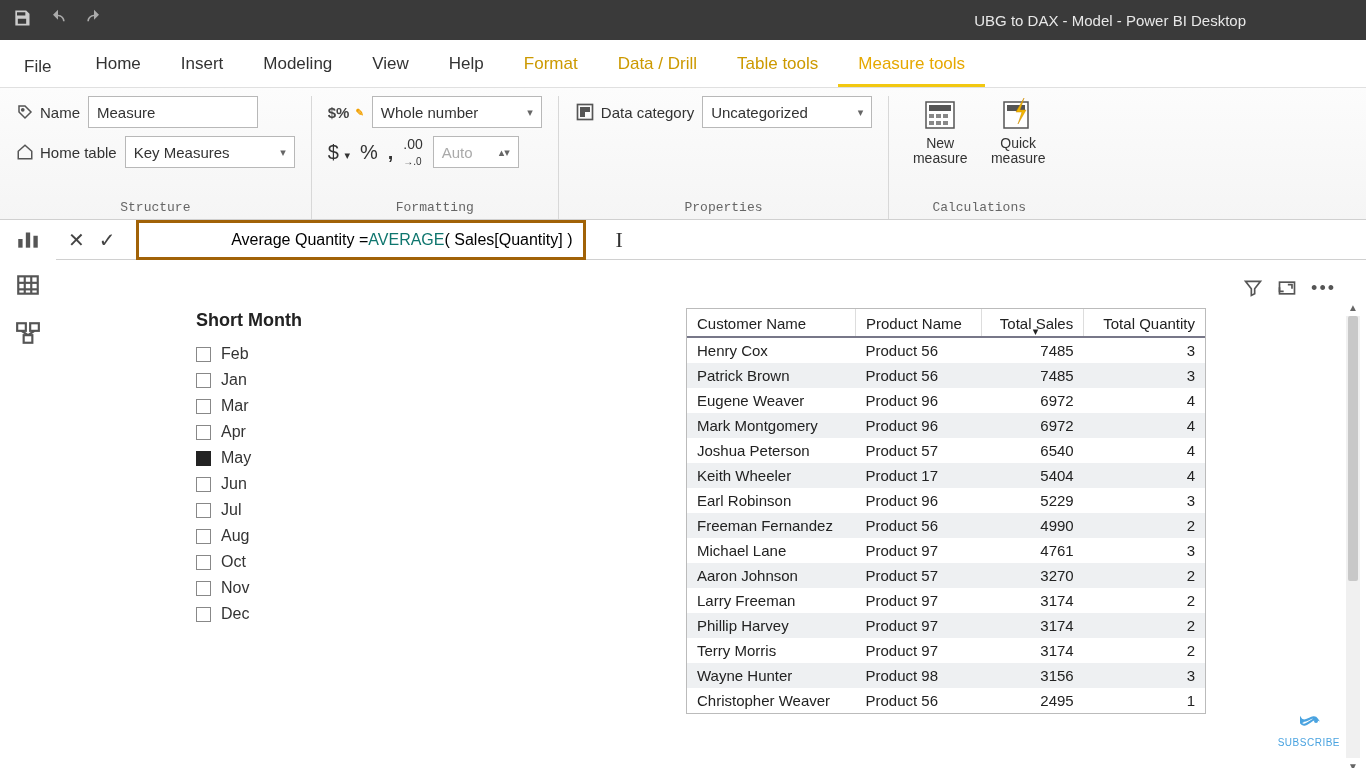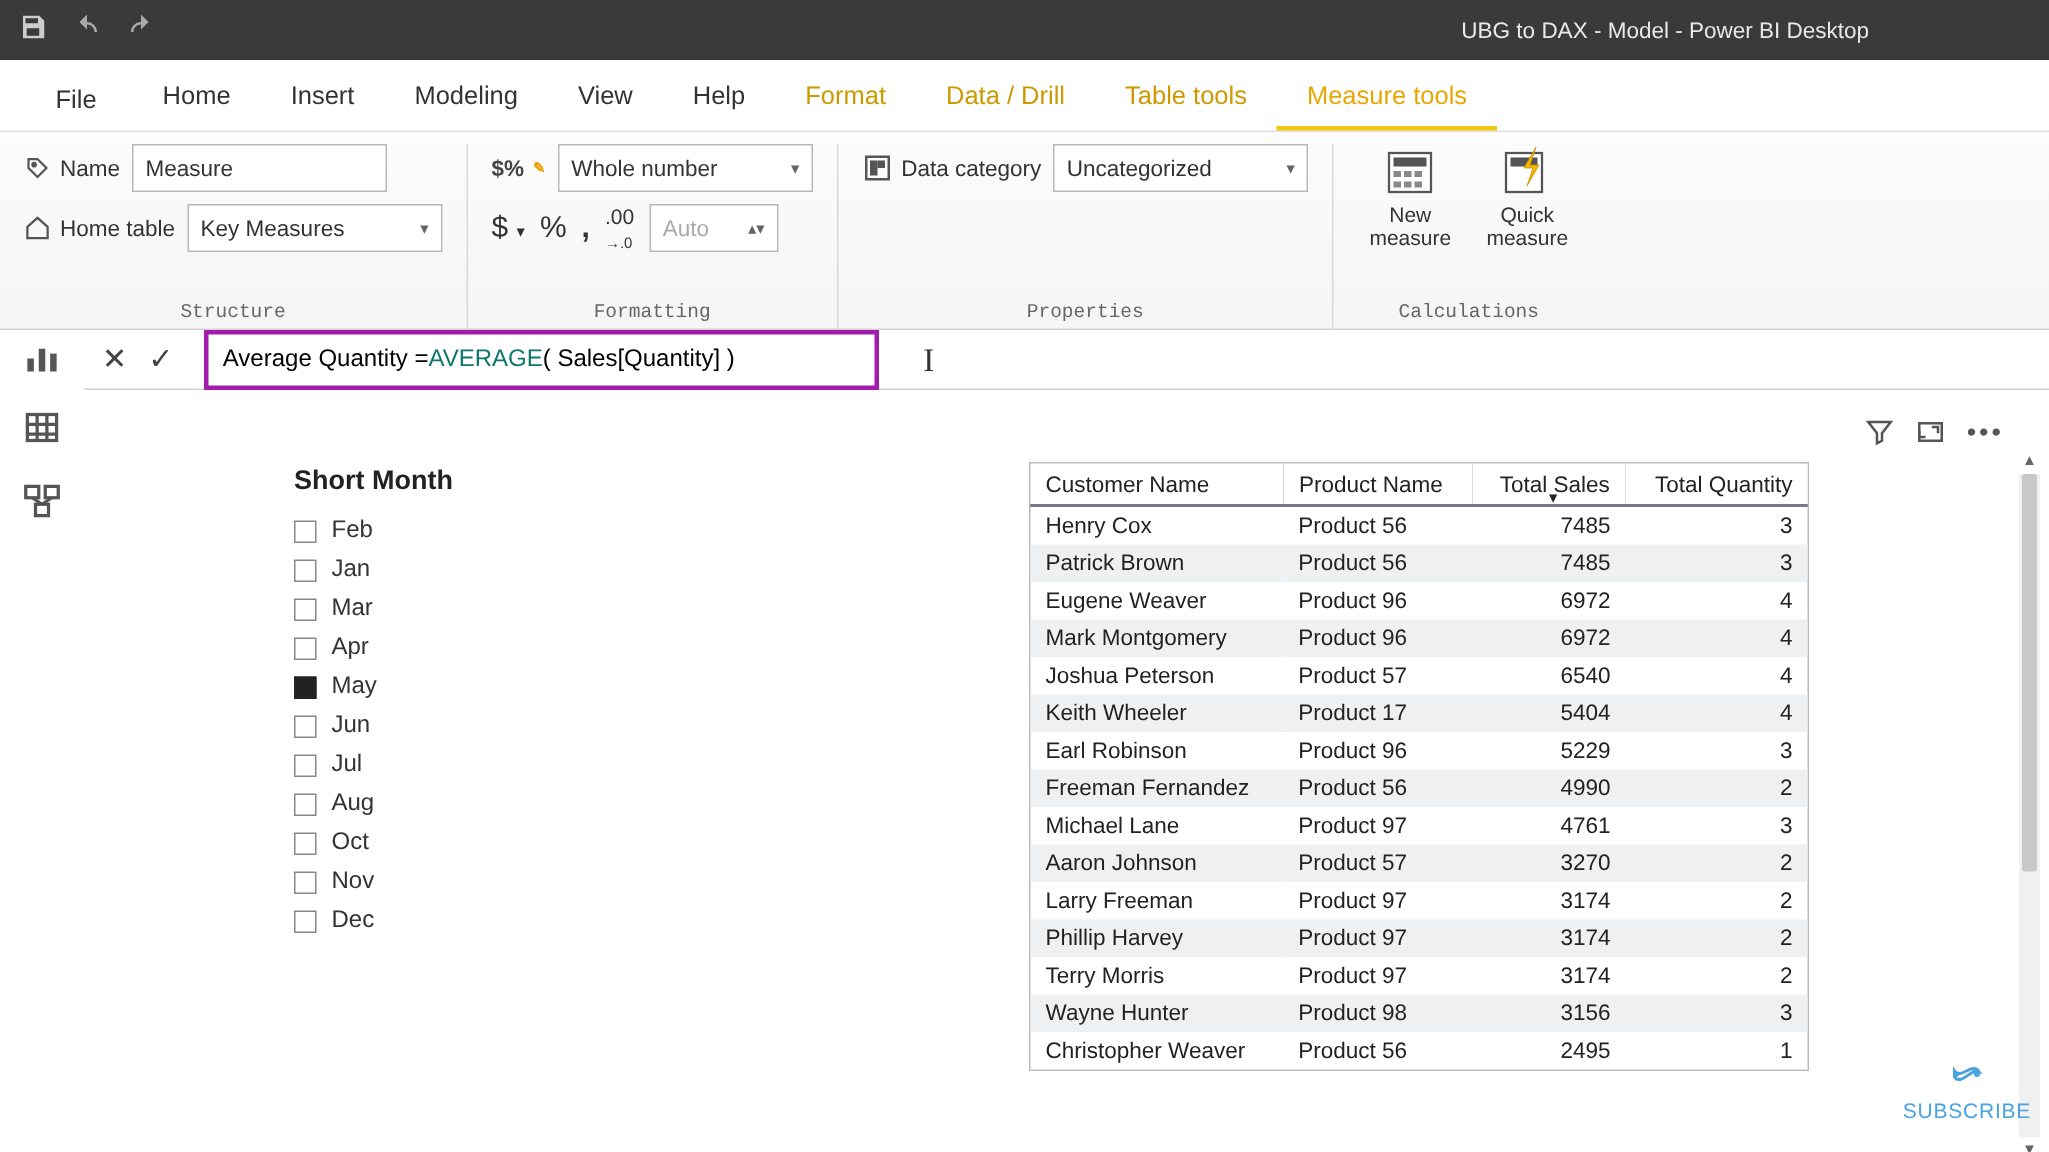--- a/index.html
+++ b/index.html
@@ -7,21 +7,21 @@
 
 .titlebar { height: 40px; background: #3a3a3a; color: #fff; display: flex; align-items: center; padding: 0 12px; position: relative; }
 .titlebar .qat { display: flex; gap: 16px; align-items: center; }
 .titlebar .qat svg { width: 20px; height: 20px; fill: #ccc; }
 .titlebar .app-title { position: absolute; left: 50%; transform: translateX(-50%); font-size: 15px; color: #e8e8e8; right: 120px; left: auto; transform: none; }
 
 .ribbon-tabs { height: 48px; background: #fff; border-bottom: 1px solid #e0e0e0; display: flex; align-items: flex-end; }
 .ribbon-tabs .tab { padding: 12px 20px 10px 20px; font-size: 17px; color: #333; cursor: pointer; border-bottom: 3px solid transparent; }
 .ribbon-tabs .tab.contextual { color: #cc9900; }
 .ribbon-tabs .tab.active { color: #e6a800; border-bottom-color: #f2c811; font-weight: 500; }
-.ribbon-tabs .file-tab { padding: 12px 24px 10px 24px; font-size: 17px; color: #333; margin-left: 13px; }
+.ribbon-tabs .file-tab { padding: 12px 24px 10px 24px; font-size: 17px; color: #333; }
 
 .ribbon-content { height: 132px; background: linear-gradient(#fcfcfc,#f5f5f5); border-bottom: 1px solid #d0d0d0; display: flex; align-items: stretch; padding-top: 8px; }
 .ribbon-group { display: flex; flex-direction: column; padding: 0 16px; border-right: 1px solid #d8d8d8; }
 .ribbon-group:last-child { border-right: none; }
 .ribbon-group .group-body { flex: 1; display: flex; gap: 8px; flex-wrap: wrap; align-content: flex-start; }
 .ribbon-group .group-label { text-align: center; font-size: 13px; color: #666; padding: 4px 0; font-family: Liberation Mono, monospace; }
 .field-row { display: flex; align-items: center; gap: 8px; height: 32px; }
 .field-row .lbl { font-size: 15px; color: #333; display: flex; align-items: center; gap: 6px; }
 .field-row input[type="text"], .field-row select, .combo { height: 32px; border: 1px solid #b8b8b8; background: #fff; padding: 0 8px; font-size: 15px; color: #333; }
 .combo { display: flex; align-items: center; justify-content: space-between; gap: 8px; }
@@ -29,21 +29,21 @@
 .fmt-icons { display: flex; align-items: center; gap: 10px; font-size: 20px; color: #333; }
 .fmt-icons .itm { cursor: pointer; }
 .big-btn { display: flex; flex-direction: column; align-items: center; justify-content: center; gap: 4px; width: 70px; cursor: pointer; }
 .big-btn svg { width: 36px; height: 36px; }
 .big-btn .t { font-size: 14px; color: #333; text-align: center; line-height: 1.1; }
 
 .formula-row { height: 40px; display: flex; align-items: center; border-bottom: 1px solid #d0d0d0; }
 .view-strip { width: 56px; display: flex; flex-direction: column; align-items: center; gap: 18px; padding-top: 8px; background: #fff; }
 .view-strip svg { width: 26px; height: 26px; fill: #555; }
 .formula-actions { display: flex; gap: 14px; padding: 0 12px; font-size: 20px; color: #444; }
-.formula-bar { flex: 1; height: 40px; border: 3px solid #a21caf; display: flex; align-items: center; padding: 0 10px; font-family: Consolas, monospace; font-size: 16px; margin-left: 8px; max-width: 450px; }
+.formula-bar { flex: 1; height: 40px; border: 3px solid #a16207; display: flex; align-items: center; padding: 0 10px; font-family: Consolas, monospace; font-size: 16px; margin-left: 8px; max-width: 450px; justify-content: flex-end; }
 .formula-bar .fn { color: #0f766e; }
 .cursor-i { margin-left: 30px; font-size: 22px; color: #333; font-family: Georgia, serif; }
 
 .workspace { position: relative; height: calc(768px - 40px - 48px - 132px - 40px); display: flex; }
 .left-rail { width: 56px; background: #fff; display: flex; flex-direction: column; align-items: center; gap: 18px; padding-top: 12px; }
 .left-rail svg { width: 26px; height: 26px; fill: #555; cursor: pointer; }
 .canvas { flex: 1; position: relative; background: #fff; padding: 20px 30px; overflow: hidden; }
 .tool-icons { position: absolute; top: 18px; right: 30px; display: flex; gap: 14px; color: #555; font-size: 18px; }
 .tool-icons svg { width: 20px; height: 20px; fill: #555; }
 
@@ -62,21 +62,21 @@
 .visual-table td.num { text-align: right; }
 .visual-table th.num { text-align: right; }
 .visual-table th + th { border-left: 1px solid #ddd; }
 
 .scrollbar-v { position: absolute; right: 6px; top: 56px; bottom: 10px; width: 14px; background: #f0f0f0; }
 .scrollbar-v .thumb { position: absolute; left: 2px; right: 2px; top: 0; height: 60%; background: #c8c8c8; border-radius: 2px; }
 .scrollbar-v .arrow { position: absolute; left: 0; right: 0; text-align: center; font-size: 10px; color: #666; }
 .scrollbar-v .arrow.up { top: -14px; }
 .scrollbar-v .arrow.down { bottom: -14px; }
 
-.subscribe { position: absolute; right: 12px; bottom: 20px; font-size: 14px; color: #4aa3e0; text-align: center; letter-spacing: 0.5px; }
+.subscribe { position: absolute; right: 26px; bottom: 20px; font-size: 10px; color: #4aa3e0; text-align: center; letter-spacing: 0.5px; }
 .subscribe svg { width: 24px; height: 20px; display: block; margin: 0 auto 2px auto; }
 </style>
 </head>
 <body>
 
 <div class="titlebar">
   <div class="qat">
     <span><svg viewBox="0 0 24 24">
           <path d="M4 3h13l4 4v14H4V3zm2 2v4h10V5H6zm1 8v6h10v-6H7z"></path>
         </svg></span>

